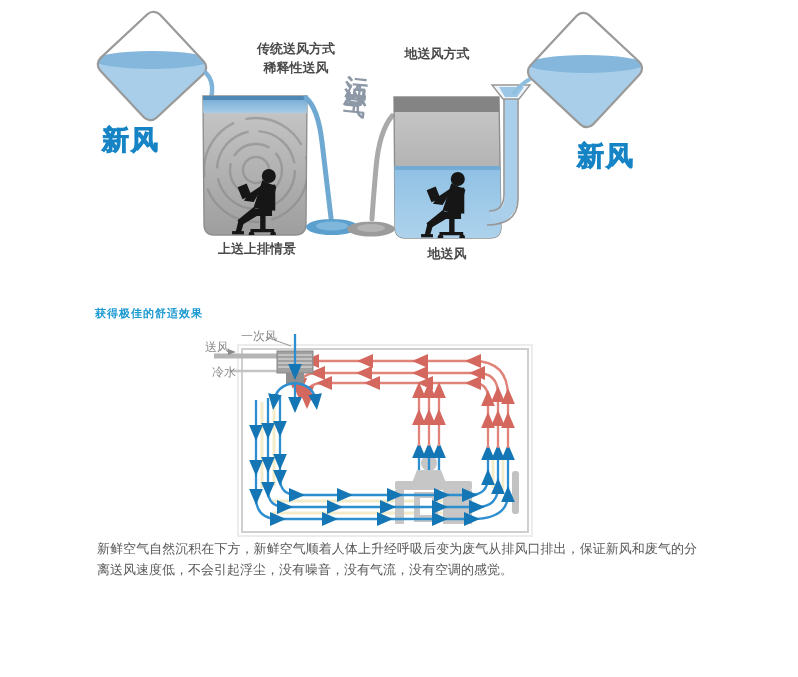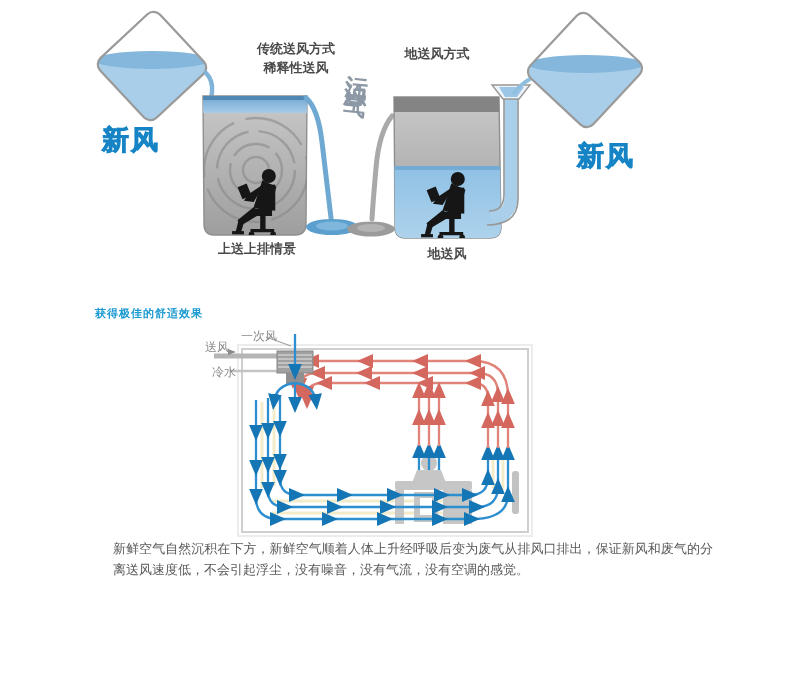--- a/index.html
+++ b/index.html
@@ -223,15 +223,15 @@
 <div class="lbl" style="left:377px;top:245px;width:140px;">
   <div>地送风</div>
 </div>
 
 <div class="heading" style="left:95px;top:306px;">获得极佳的舒适效果</div>
 
 <div class="tiny" style="left:241px;top:328px;">一次风</div>
 <div class="tiny" style="left:205px;top:339px;">送风</div>
 <div class="tiny" style="left:212px;top:364px;text-align:center;">冷水</div>
 
-<div class="para" style="left:97px;top:538px;margin-left:16px;">新鲜空气自然沉积在下方，新鲜空气顺着人体上升经呼吸后变为废气从排风口排出，保证新风和废气的分离送风速度低，不会引起浮尘，没有噪音，没有气流，没有空调的感觉。</div>
+<div class="para" style="left:97px;top:538px;">新鲜空气自然沉积在下方，新鲜空气顺着人体上升经呼吸后变为废气从排风口排出，保证新风和废气的分离送风速度低，不会引起浮尘，没有噪音，没有气流，没有空调的感觉。</div>
 
 </div>
 
 </body></html>

